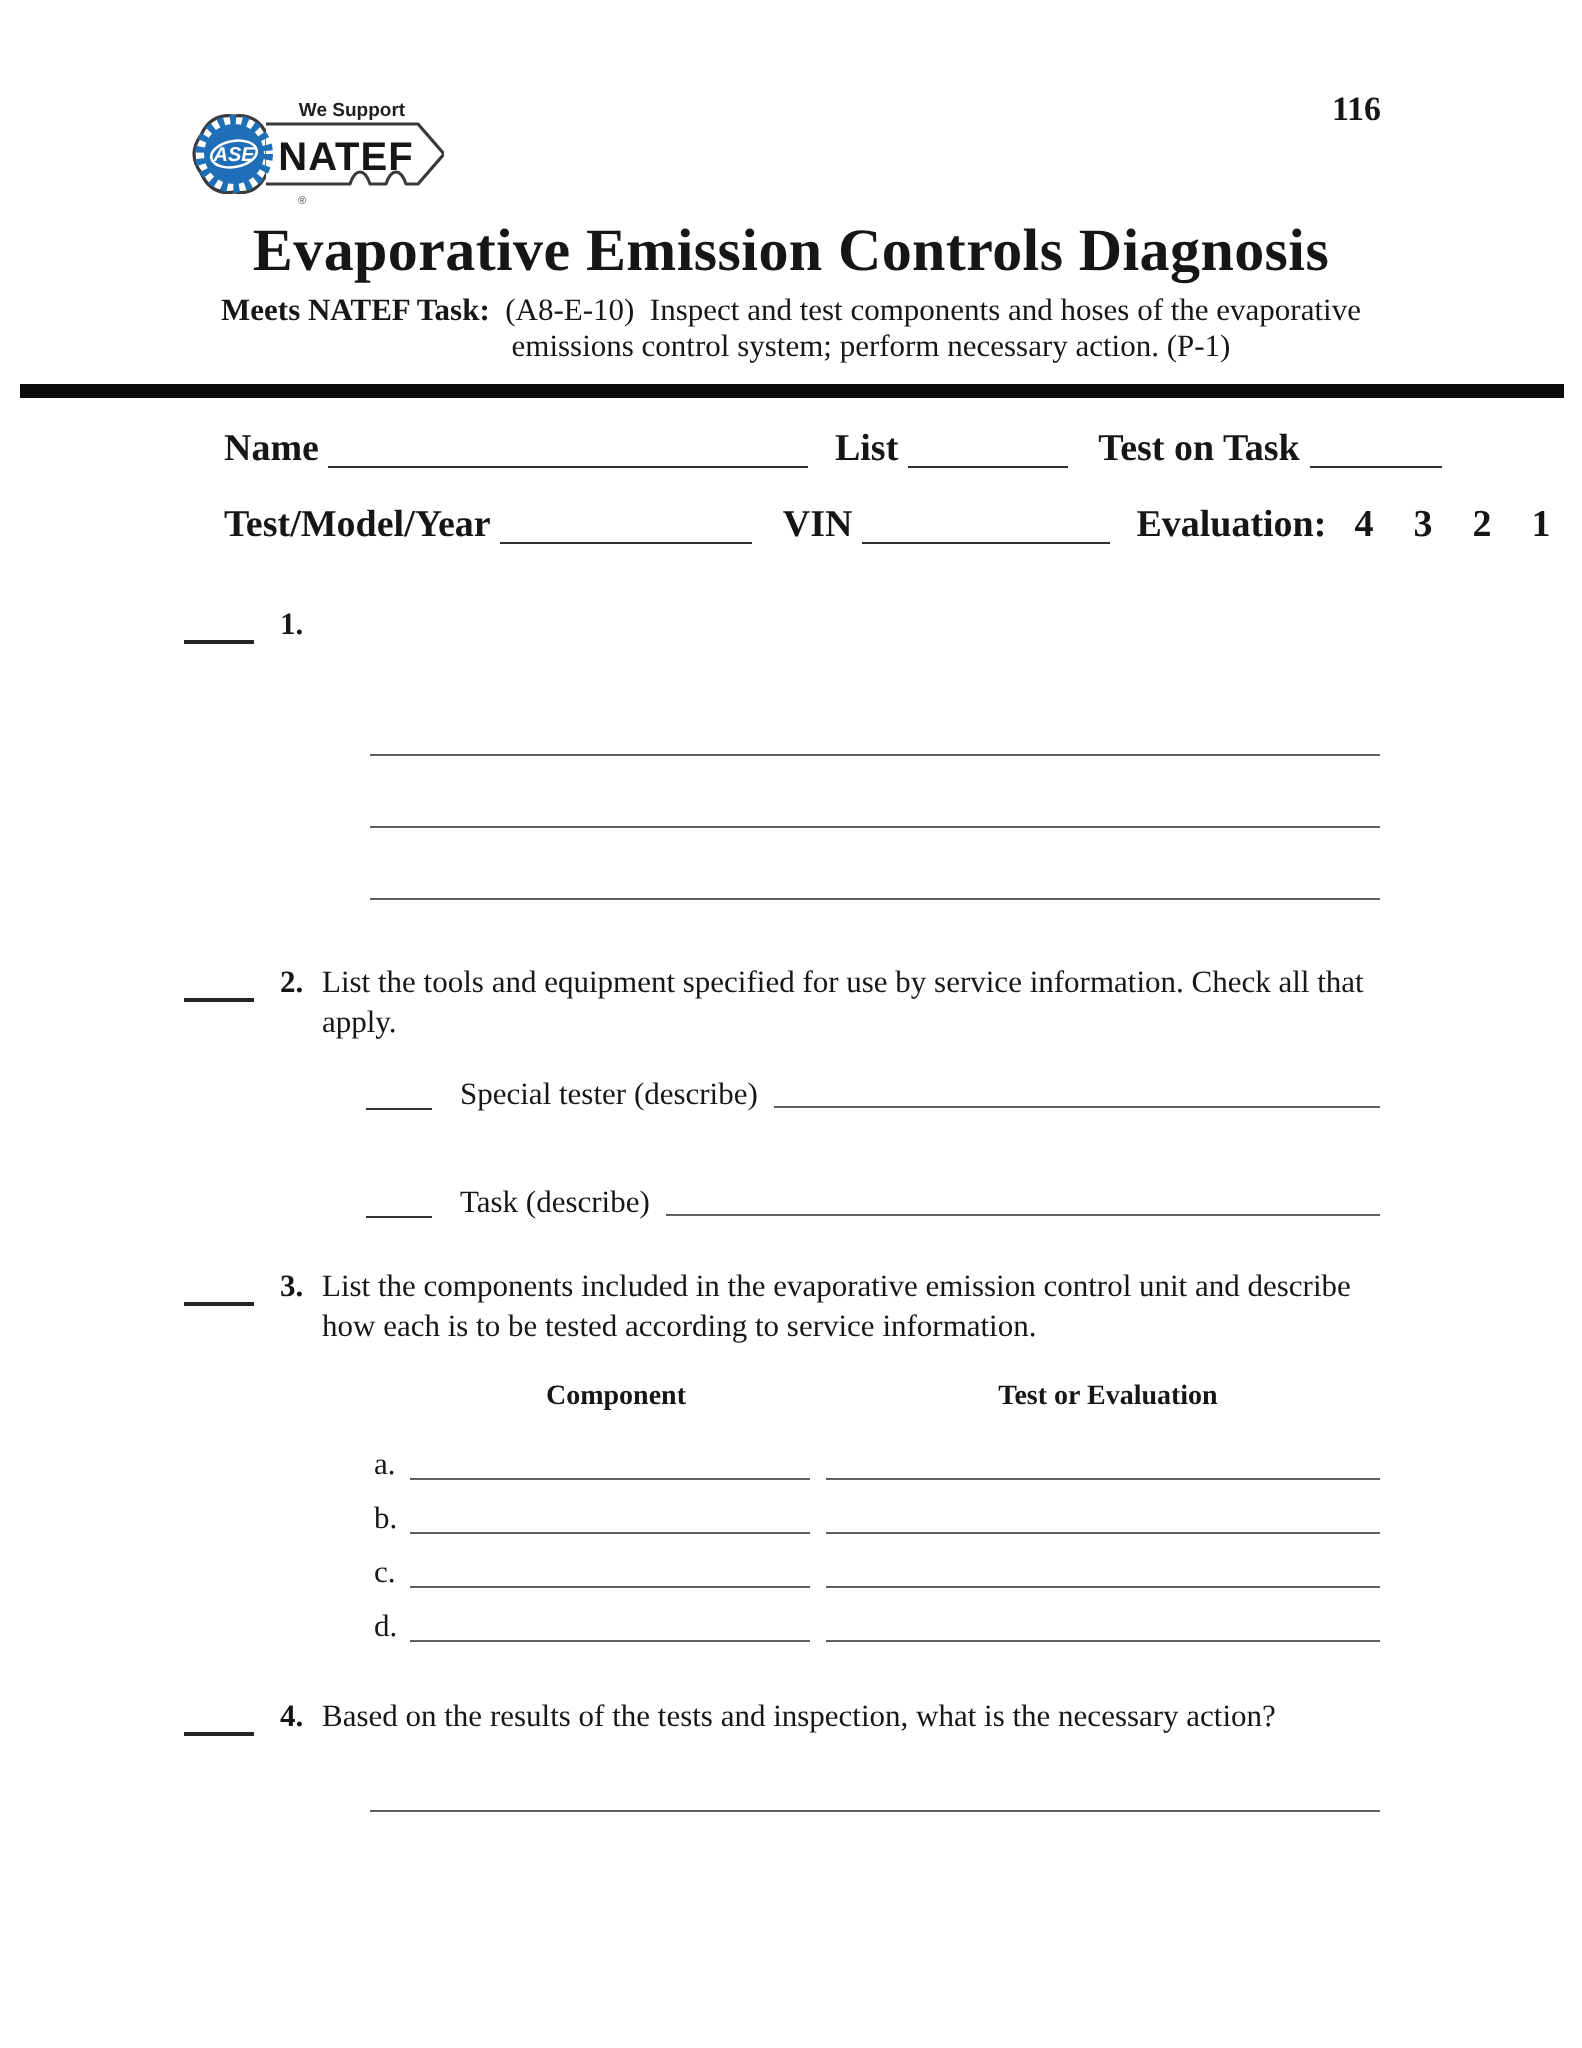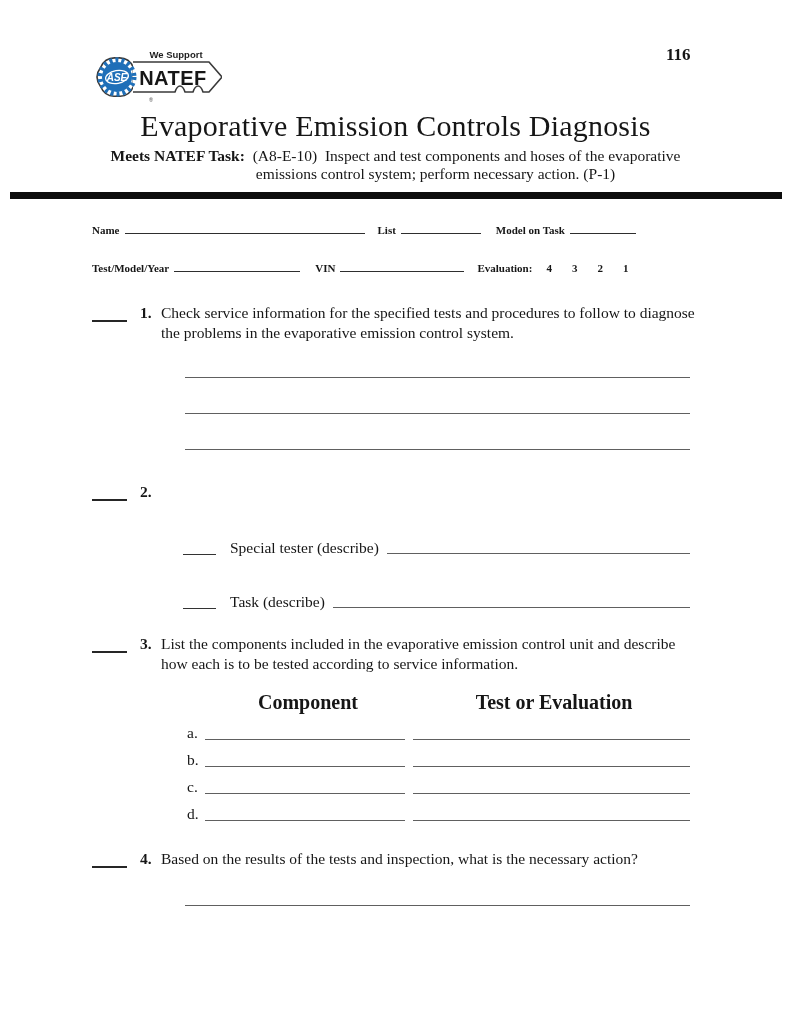--- a/index.html
+++ b/index.html
@@ -5,28 +5,28 @@
   html,body { margin:0; padding:0; background:#e8e8e8; }
   .page {
     position:relative; width:791px; height:1024px; margin:0 auto;
     background:#ffffff; font-family:"Liberation Serif", serif; color:#161616;
     overflow:hidden;
   }
 
   
   .page-number { position:absolute; left:666px; top:45px; font-size:17px; font-weight:bold;text-align:center; }
   .doc-title { position:absolute; top:109px; left:0; width:100%; text-align:center;
-               font-size:30px; font-weight:normal; letter-spacing:0.2px; }
+               font-size:30px; font-weight:bold; letter-spacing:0.2px; }
   .sub { position:absolute; left:0; width:100%; text-align:center; font-size:15.5px; }
   .sub b { font-weight:bold; }
   .divider { position:absolute; top:192px; left:10px; width:772px; height:7px; background:#0c0c0c; }
 
   
   .frow { position:absolute; display:flex; align-items:flex-end; height:19px;
-          font-size:11px; font-weight:bold; white-space:nowrap; }
+          font-size:19px; font-weight:bold; white-space:nowrap;margin-left:20px; }
   .fline { border-bottom:1.5px solid #2e2e2e; margin-bottom:2px; flex:none; }
   .scorenum { display:inline-block; margin-left:20px; }
   .scorenum.first { margin-left:14px; }
 
   
   .item { position:absolute; left:92px; display:flex; align-items:flex-start;
           font-size:15.5px; line-height:20px; }
   .item-blank { width:35px; height:17px; border-bottom:2px solid #262626;
                 margin-right:13px; flex:none; }
   .item-num { font-weight:bold; width:21px; flex:none; }
@@ -38,21 +38,21 @@
 
   
   .opt-row { position:absolute; left:183px; width:507px; display:flex;
              align-items:flex-end; height:19px; font-size:15.5px; }
   .opt-blank { width:33px; border-bottom:1.5px solid #333333; margin-bottom:2px;
                margin-right:14px; flex:none; }
   .opt-label { white-space:nowrap; }
   .opt-line { flex:1; border-bottom:1px solid #606060; margin-left:8px; margin-bottom:3px; }
 
   
-  .col-header { position:absolute; font-size:20px; font-weight:bold; text-align:center; }
+  .col-header { position:absolute; font-size:14px; font-weight:bold; text-align:center; }
   .comp-row { position:absolute; left:187px; width:503px; display:flex;
               align-items:flex-end; height:19px; font-size:15.5px; }
   .comp-label { width:18px; flex:none; }
   .comp-line1 { width:200px; border-bottom:1px solid #606060; margin-bottom:2px; flex:none; }
   .comp-gap { width:8px; flex:none; }
   .comp-line2 { flex:1; border-bottom:1px solid #606060; margin-bottom:2px; }
 
   .logo { position:absolute; left:88px; top:44px; width:134px; height:62px; }
 </style>
 </head>
@@ -86,48 +86,48 @@
   </div>
   <div class="sub" style="top:165px;padding-left:40px;">emissions control system; perform necessary action. (P-1)</div>
 
   <div class="divider"></div>
 
   <div class="frow" style="top:217px; left:92px;">
     <span>Name</span>
     <span class="fline" style="width:240px; margin-left:5px; margin-right:13px;"></span>
     <span>List</span>
     <span class="fline" style="width:80px; margin-left:5px; margin-right:15px;"></span>
-    <span>Model on Task</span>
+    <span>Test on Task</span>
     <span class="fline" style="width:66px; margin-left:5px;"></span>
   </div>
 
   <div class="frow" style="top:255px; left:92px;">
     <span>Test/Model/Year</span>
     <span class="fline" style="width:126px; margin-left:5px; margin-right:15px;"></span>
     <span>VIN</span>
     <span class="fline" style="width:124px; margin-left:5px; margin-right:13px;"></span>
     <span>Evaluation:</span>
     <span class="scorenum first">4</span>
     <span class="scorenum">3</span>
     <span class="scorenum">2</span>
     <span class="scorenum">1</span>
   </div>
 
   <div class="item" style="top:303px;">
     <span class="item-blank"></span>
     <span class="item-num">1.</span>
-    <span class="item-text">Check service information for the specified tests and procedures to follow to diagnose the problems in the evaporative emission control system.</span>
   </div>
   <div class="ans-line" style="top:377px;"></div>
   <div class="ans-line" style="top:413px;"></div>
   <div class="ans-line" style="top:449px;"></div>
 
   <div class="item" style="top:482px;">
     <span class="item-blank"></span>
     <span class="item-num">2.</span>
+    <span class="item-text">List the tools and equipment specified for use by service information.  Check all that apply.</span>
   </div>
   <div class="opt-row" style="top:538px;">
     <span class="opt-blank"></span>
     <span class="opt-label">Special tester (describe)</span>
     <span class="opt-line"></span>
   </div>
   <div class="opt-row" style="top:592px;">
     <span class="opt-blank"></span>
     <span class="opt-label">Task (describe)</span>
     <span class="opt-line"></span>

